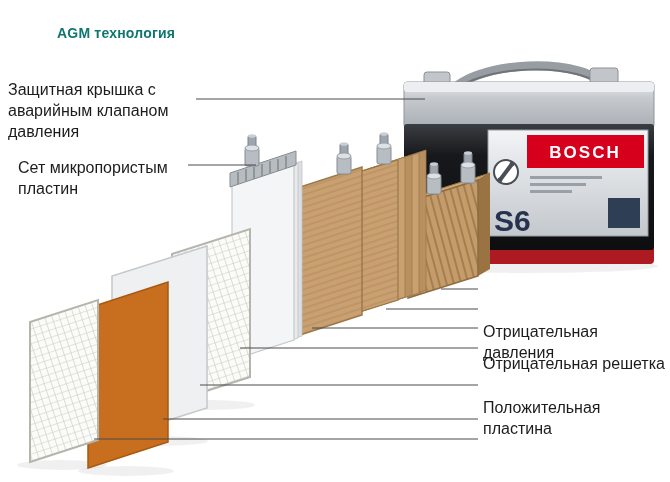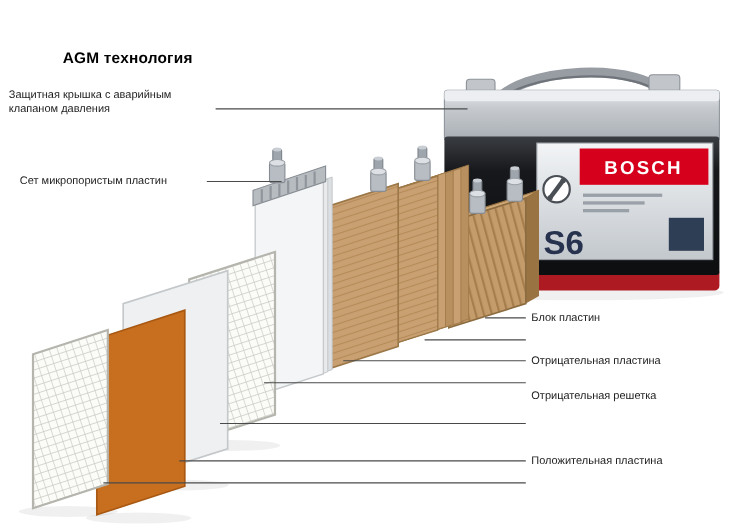--- a/index.html
+++ b/index.html
@@ -3,25 +3,25 @@
 <meta charset="utf-8">
 <style>
   * { margin:0; padding:0; box-sizing:border-box; }
   html,body { background:#ffffff; }
   body { font-family:"Liberation Sans", sans-serif; }
   .stage {
     position:relative; width:670px; height:482px;
     background:#ffffff; overflow:hidden;
   }
   .title {
-    position:absolute; left:57px; top:44px;
-    font-size:14px; font-weight:bold; color:#000000; letter-spacing:.2px;
+    position:absolute; left:57px; top:25px;
+    font-size:14px; font-weight:bold; color:#0f766e; letter-spacing:.2px;
   }
   .callout {
-    position:absolute; font-size:10px; line-height:1.3; color:#1c1c1c;
+    position:absolute; font-size:16px; line-height:1.3; color:#1c1c1c;
   }
   svg.scene { position:absolute; left:0; top:0; }
   .leader { stroke:#4a4a4a; stroke-width:1; }
 </style>
 </head>
 <body>
 
 <div class="stage">
 
   <svg class="scene" width="670" height="482" viewBox="0 0 670 482">
@@ -145,18 +145,17 @@
       <line class="leader" x1="478" y1="419" x2="163" y2="419"></line>
       <line class="leader" x1="478" y1="439" x2="94" y2="439"></line>
     </g>
   </svg>
 
   <h1 class="title">AGM технология</h1>
 
   <div class="callout" style="left:8px; top:80px; width:186px">Защитная крышка с аварийным клапаном давления</div>
   <div class="callout" style="left:18px; top:158px; width:180px">Сет микропористым пластин</div>
 
-  <div class="callout" style="left:483px; top:283px; width:185px">Блок пластин</div>
-  <div class="callout" style="left:483px; top:322px; width:185px">Отрицательная пластина</div>
+  <div class="callout" style="left:483px; top:322px; width:185px">Отрицательная давления</div>
   <div class="callout" style="left:483px; top:354px; width:185px">Отрицательная решетка</div>
-  <div class="callout" style="left:483px; top:413px; width:185px">Положительная пластина</div>
+  <div class="callout" style="left:483px; top:398px; width:185px">Положительная пластина</div>
 
 </div>
 
 </body></html>

